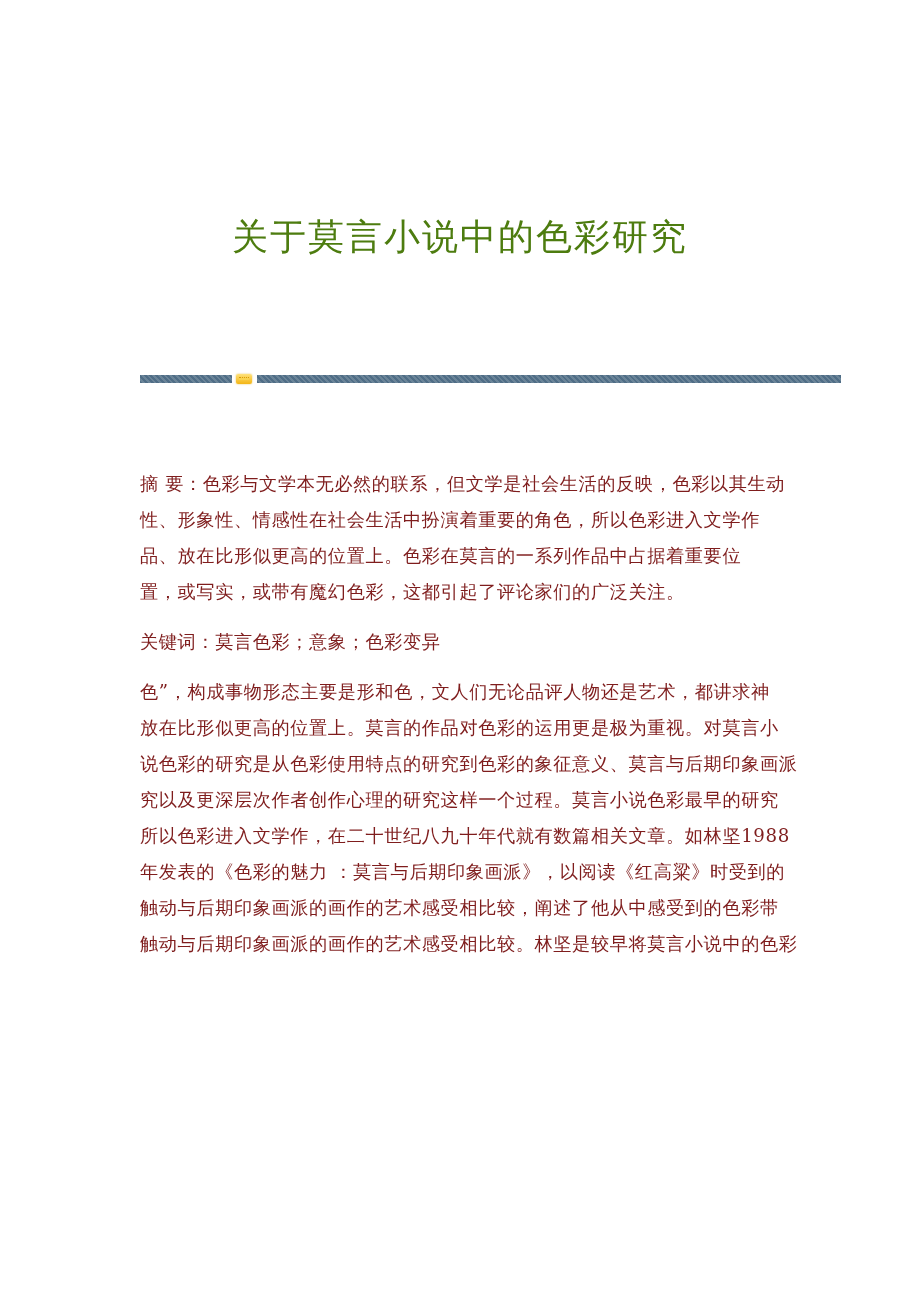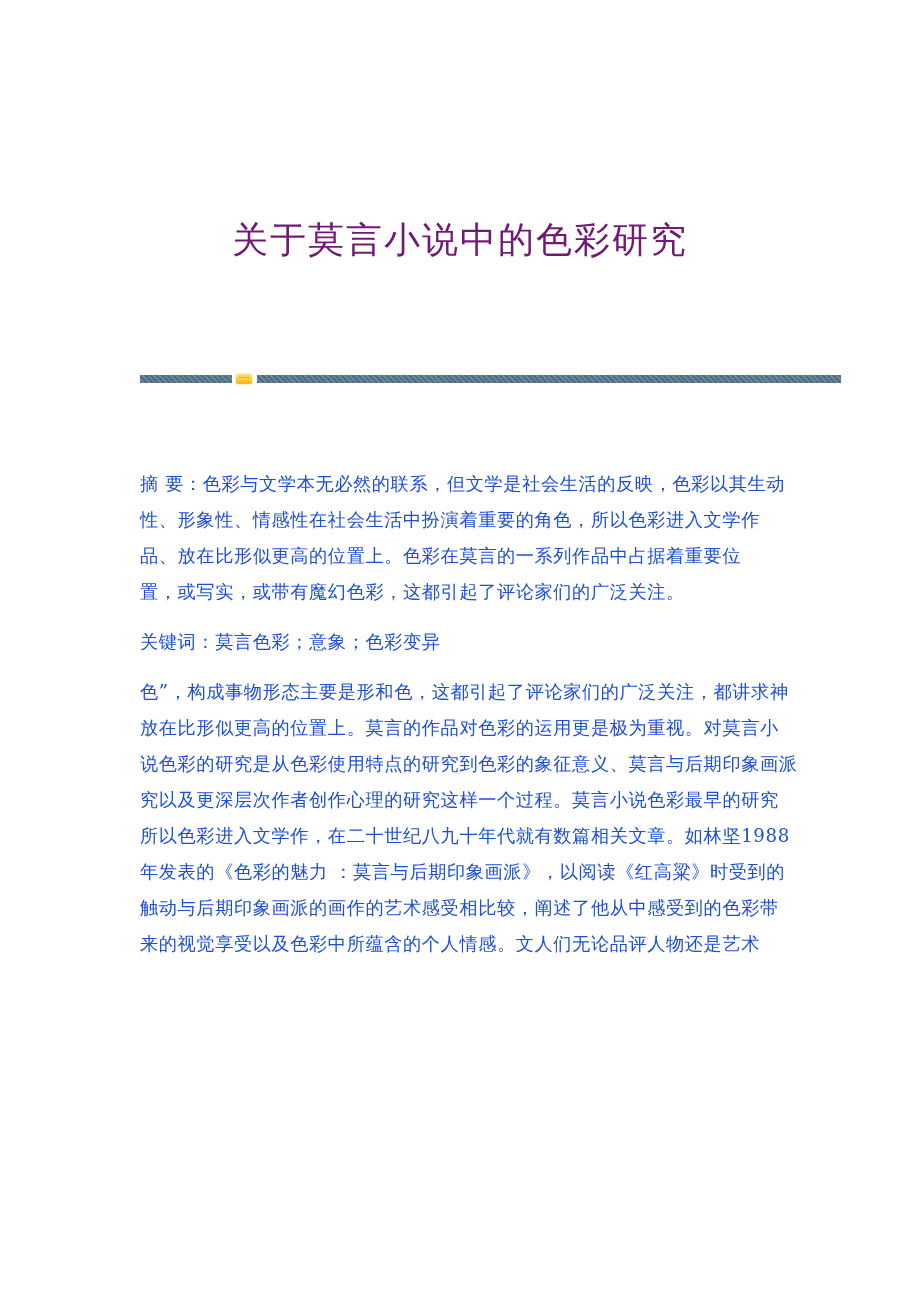--- a/index.html
+++ b/index.html
@@ -23,22 +23,22 @@
     }
     .title {
       position: absolute;
       left: 0;
       top: 214px;
       width: 920px;
       text-align: center;
       font-size: 36px;
       line-height: 52px;
       letter-spacing: 2px;
-      color: #701a75;
-      font-family: Liberation Sans, sans-serif;
+      color: #4d7c0f;
+      font-family: Liberation Mono, monospace;
     }
     .divider {
       position: absolute;
       top: 375px;
       left: 140px;
       width: 701px;
       height: 9px;
     }
     .divider .bar-left {
       position: absolute;
@@ -74,21 +74,21 @@
       height: 8px;
       background: repeating-linear-gradient(45deg, #4f6d86 0px, #4f6d86 2px, #6a8498 2px, #6a8498 4px);
     }
     .body-text {
       position: absolute;
       left: 140px;
       top: 466px;
       width: 645px;
       font-size: 18.2px;
       line-height: 36px;
-      color: #1d4ed8;
+      color: #7f1d1d;
       font-family: "DejaVu Serif", "Liberation Serif", serif;
     }
     .line {
       display: block;
       white-space: nowrap;
       height: 36px;
       letter-spacing: 0.6px;
     }
     .para-gap {
       display: block;
@@ -114,24 +114,24 @@
       <span class="line">性、形象性、情感性在社会生活中扮演着重要的角色，所以色彩进入文学作</span>
       <span class="line">品、放在比形似更高的位置上。色彩在莫言的一系列作品中占据着重要位</span>
       <span class="line">置，或写实，或带有魔幻色彩，这都引起了评论家们的广泛关注。</span>
     </div>
     <span class="para-gap"></span>
     <div>
       <span class="line">关键词：莫言色彩；意象；色彩变异</span>
     </div>
     <span class="para-gap"></span>
     <div>
-      <span class="line">色”，构成事物形态主要是形和色，这都引起了评论家们的广泛关注，都讲求神</span>
+      <span class="line">色”，构成事物形态主要是形和色，文人们无论品评人物还是艺术，都讲求神</span>
       <span class="line">放在比形似更高的位置上。莫言的作品对色彩的运用更是极为重视。对莫言小</span>
       <span class="line">说色彩的研究是从色彩使用特点的研究到色彩的象征意义、莫言与后期印象画派</span>
       <span class="line">究以及更深层次作者创作心理的研究这样一个过程。莫言小说色彩最早的研究</span>
       <span class="line">所以色彩进入文学作，在二十世纪八九十年代就有数篇相关文章。如林坚1988</span>
       <span class="line">年发表的《色彩的魅力 ：莫言与后期印象画派》，以阅读《红高粱》时受到的</span>
       <span class="line">触动与后期印象画派的画作的艺术感受相比较，阐述了他从中感受到的色彩带</span>
-      <span class="line">来的视觉享受以及色彩中所蕴含的个人情感。文人们无论品评人物还是艺术</span>
+      <span class="line">触动与后期印象画派的画作的艺术感受相比较。林坚是较早将莫言小说中的色彩</span>
     </div>
   </div>
 
 </div>
 
 </body></html>

